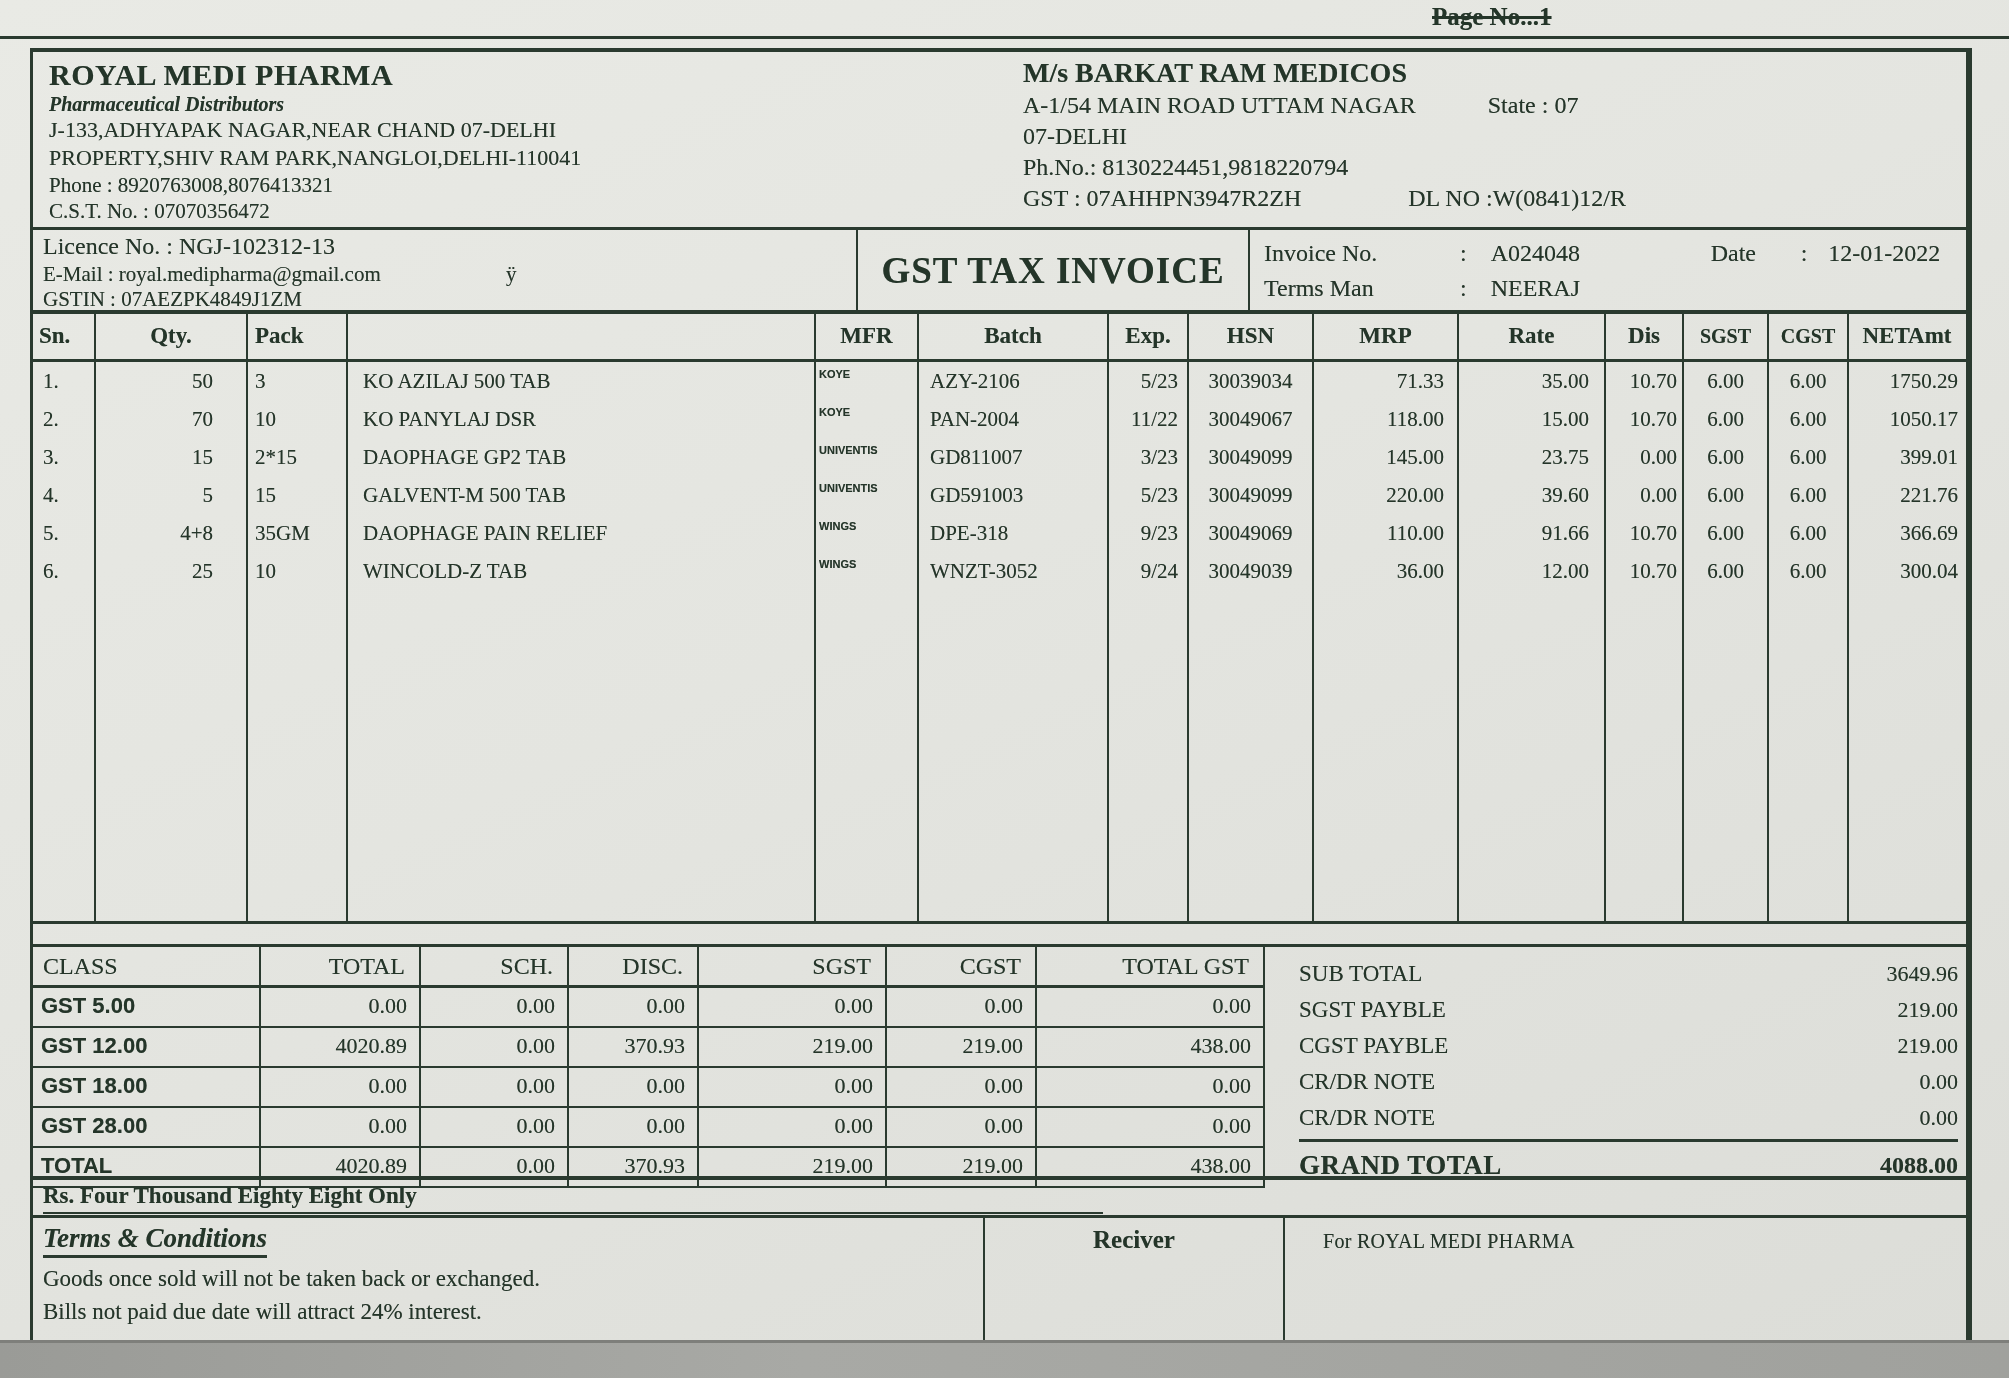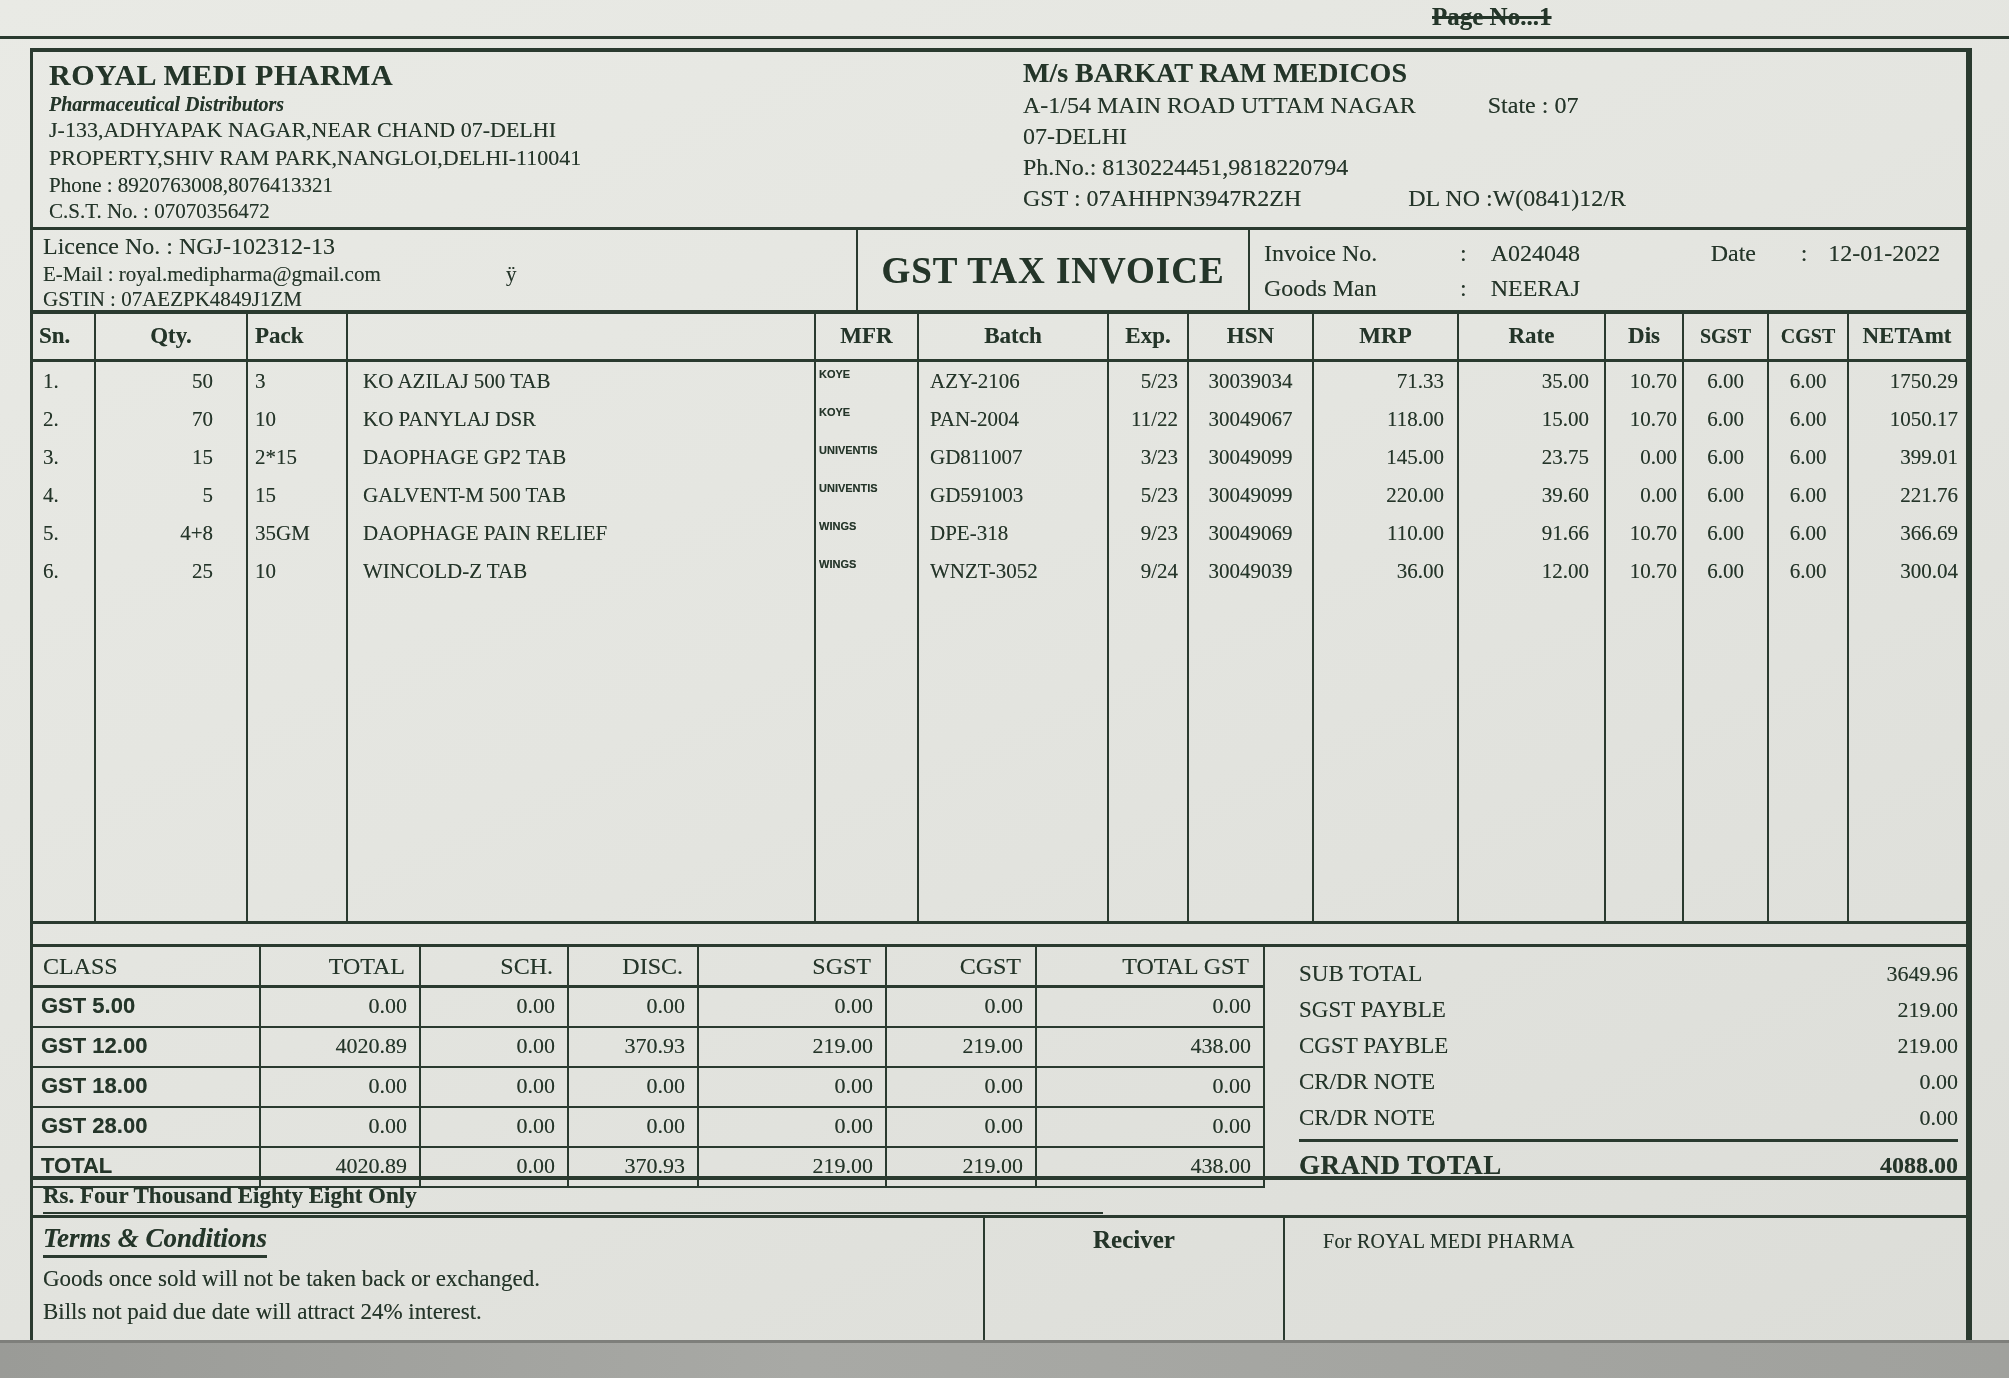--- a/index.html
+++ b/index.html
@@ -154,21 +154,21 @@
         <div class="band-right">
           <div class="row">
             <span class="lab">Invoice No.</span>
             <span>:</span>
             <span class="val">A024048</span>
             <span class="dlab">Date</span>
             <span>:</span>
             <span class="dval">12-01-2022</span>
           </div>
           <div class="row">
-            <span class="lab">Goods Man</span>
+            <span class="lab">Terms Man</span>
             <span>:</span>
             <span class="val">NEERAJ</span>
           </div>
         </div>
       </div>
 
       <div class="sec-items">
         <div class="items-header igrid">
           <div class="hc h0">Sn.</div>
           <div class="hc h1">Qty.</div>

